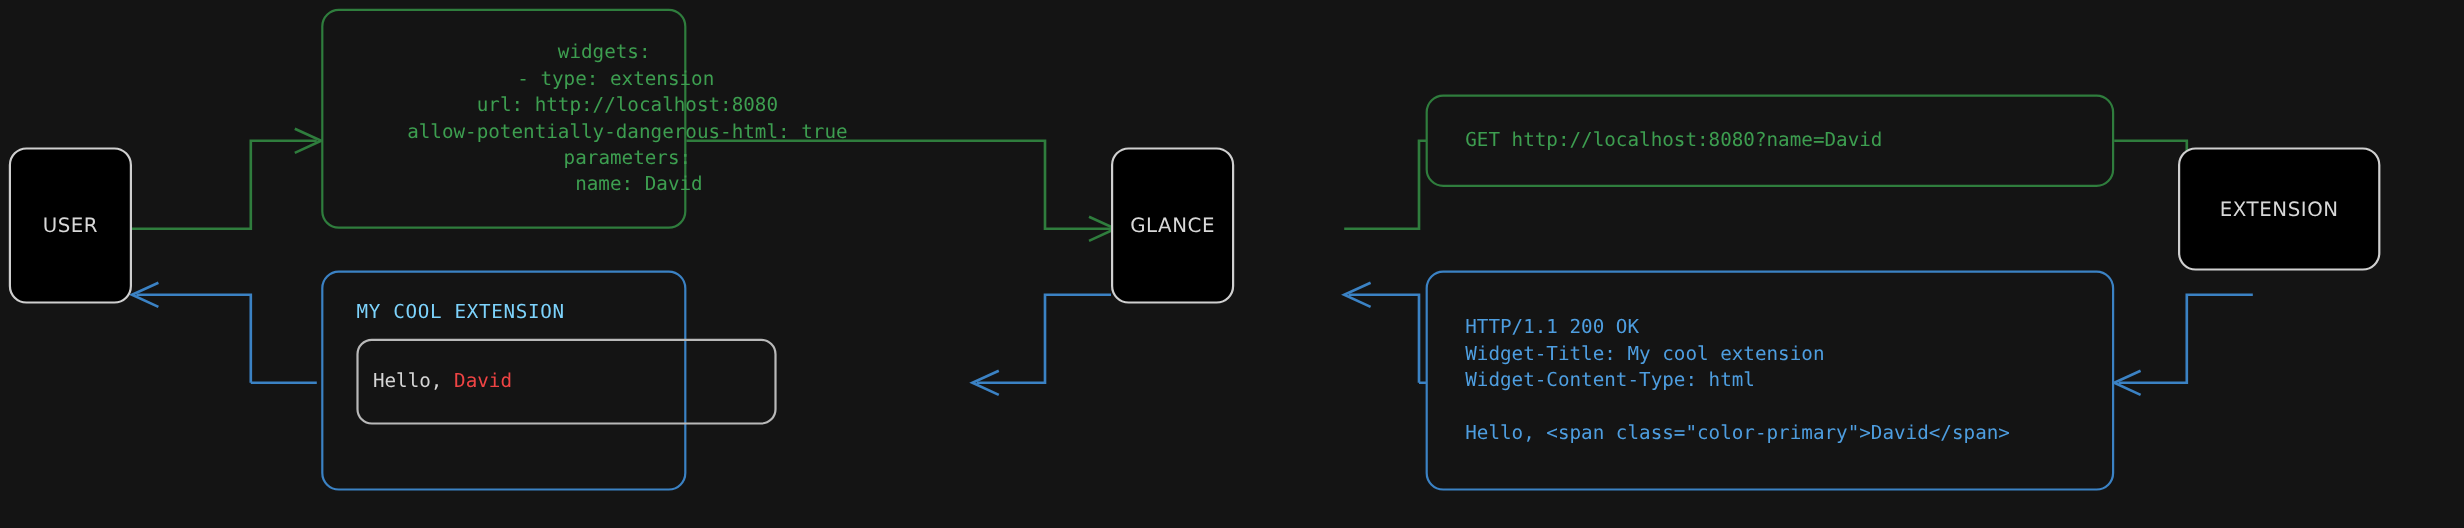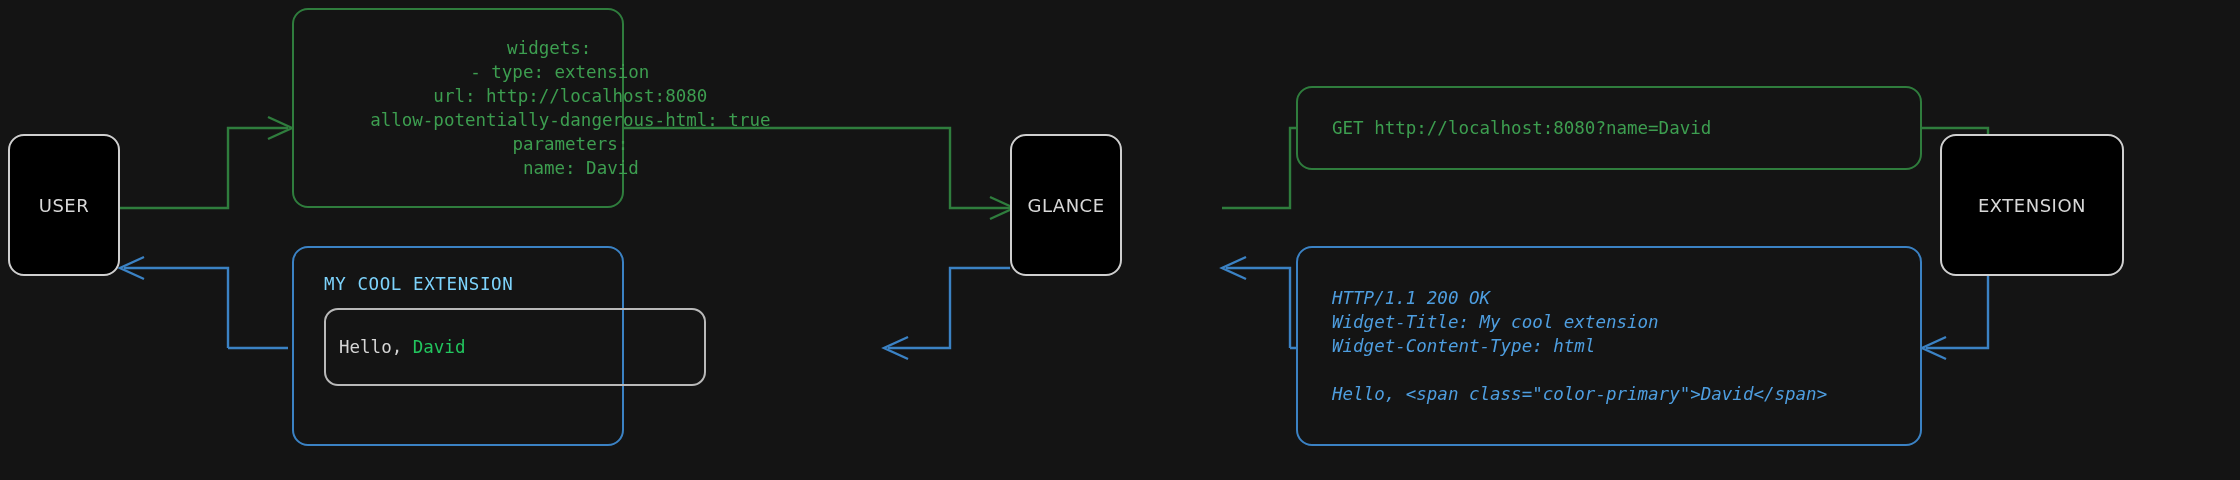--- a/index.html
+++ b/index.html
@@ -88,21 +88,21 @@
     align-items: center;
     padding-left: 13px;
     width: 382px;
   }
   .widget-card-text {
     font-family: "DejaVu Sans Mono", monospace;
     font-size: 17.5px;
     color: #d6d6d6;
     white-space: pre;
   }
-  .accent { color: #22c55e; }
+  .accent { color: #ef4444; }
 </style>
 </head>
 <body>
 
 <div id="canvas">
 
   <svg class="wires" viewBox="0 0 2240 480">
     <defs></defs>
 
     <g stroke="#2f7d3d" stroke-width="2.4" fill="none">
@@ -149,38 +149,38 @@
   </svg>
 
   <div class="node" style="left:8px; top:134px; width:112px; height:142px;">
     <span class="node-label">USER</span>
   </div>
 
   <div class="node" style="left:1010px; top:134px; width:112px; height:142px;">
     <span class="node-label">GLANCE</span>
   </div>
 
-  <div class="node" style="left:1940px; top:134px; width:184px; height:142px;">
+  <div class="node" style="left:1980px; top:134px; width:184px; height:112px;">
     <span class="node-label">EXTENSION</span>
   </div>
 
   <div class="codebox green" style="left:292px; top:8px; width:332px; height:200px;">
     <pre class="code green">widgets:
   - type: extension
     url: http://localhost:8080
     allow-potentially-dangerous-html: true
     parameters:
       name: David</pre>
   </div>
 
   <div class="codebox green" style="left:1296px; top:86px; width:626px; height:84px;">
     <pre class="code green">GET http://localhost:8080?name=David</pre>
   </div>
 
-  <div class="codebox blue" style="left:1296px; top:246px; width:626px; height:200px;font-style:italic;">
+  <div class="codebox blue" style="left:1296px; top:246px; width:626px; height:200px;">
     <pre class="code blue">HTTP/1.1 200 OK
 Widget-Title: My cool extension
 Widget-Content-Type: html
 
 Hello, &lt;span class="color-primary"&gt;David&lt;/span&gt;</pre>
   </div>
 
   <div class="widgetbox" style="left:292px; top:246px; width:332px; height:200px;">
     <div class="widget-title">MY COOL EXTENSION</div>
     <div class="widget-card">

